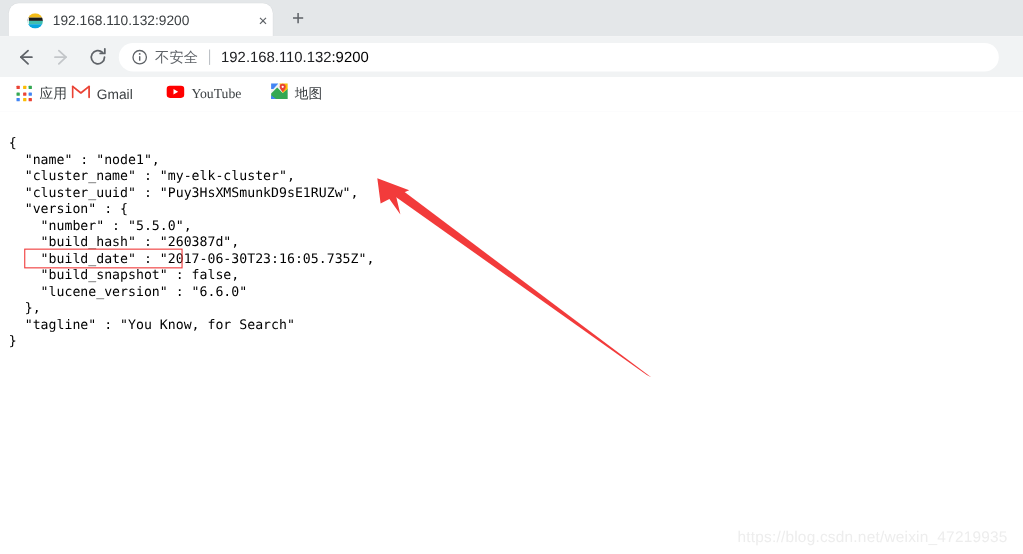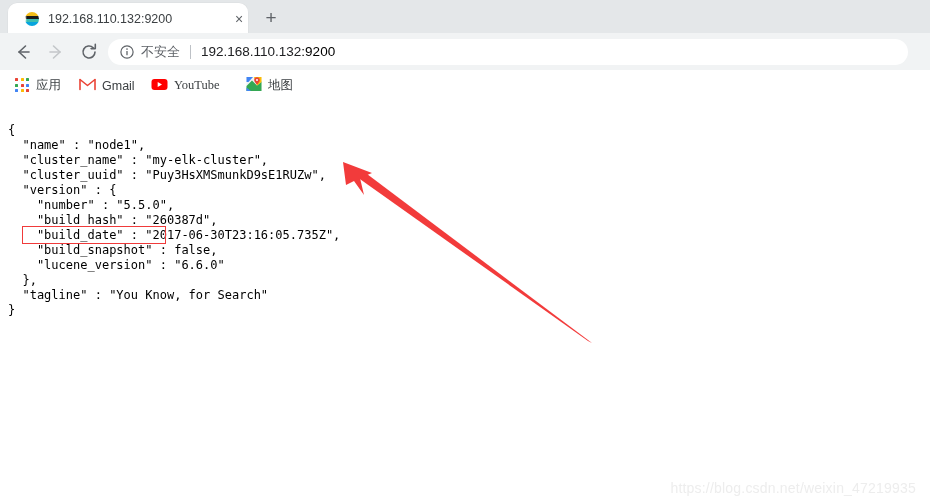--- a/index.html
+++ b/index.html
@@ -150,21 +150,21 @@
     cursor: pointer;
     border-radius: 4px;
     padding: 0 3px;
   }
   .bm-label {
     font-size: 12.5px;
     color: #3c4043;
     white-space: nowrap;
   }
   #bm-apps   { left: 12px; }
-  #bm-gmail  { left: 76px; text-align: right; }
+  #bm-gmail  { left: 62px; text-align: right; }
   #bm-youtube{ left: 148px; font-family: Liberation Serif, serif; }
   #bm-maps   { left: 243px; justify-content: space-between; }
 
   
   .apps-grid {
     width: 15px; height: 15px;
     display: grid;
     grid-template-columns: repeat(3, 3px);
     grid-template-rows: repeat(3, 3px);
     gap: 2.5px;

